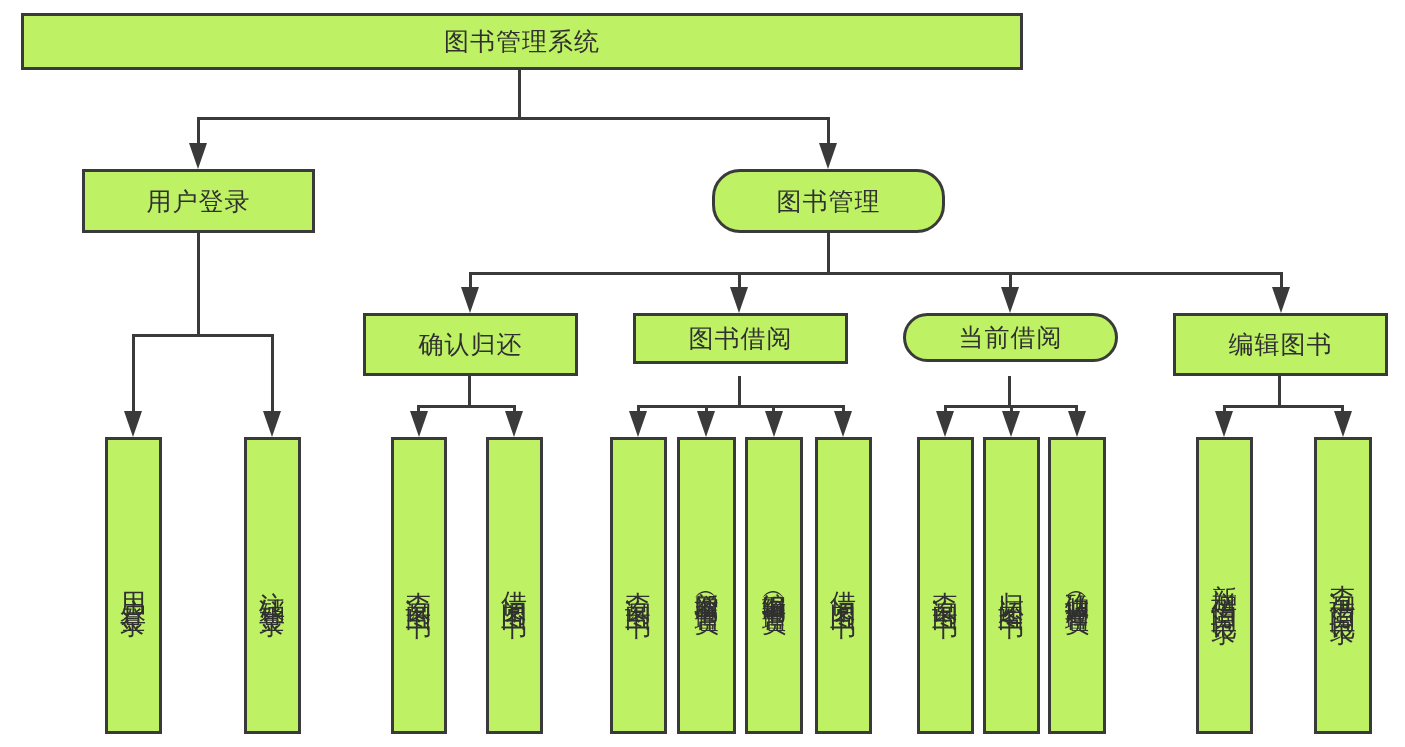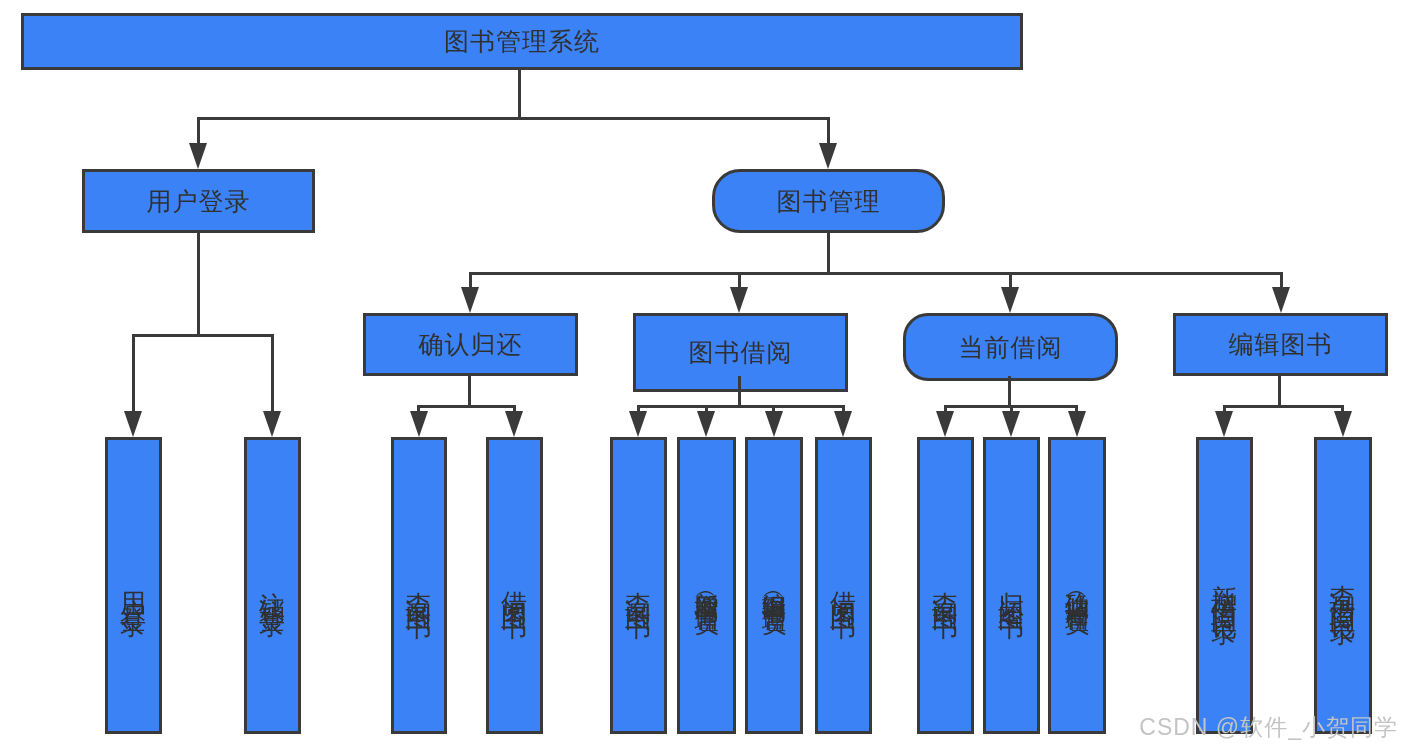--- a/index.html
+++ b/index.html
@@ -13,21 +13,21 @@
   }
   #canvas {
     position: relative;
     width: 1405px;
     height: 747px;
     background: #ffffff;
   }
   .box {
     position: absolute;
     border: 3px solid #3a3a3a;
-    background: #3b82f6;
+    background: #bef264;
     box-sizing: border-box;
     display: flex;
     align-items: center;
     justify-content: center;
     color: #303030;
   }
   .h-label {
     font-size: 25px;
     letter-spacing: 1px;
     white-space: nowrap;
@@ -109,24 +109,24 @@
   <div class="vline" style="left:738px; top:272px; height:18px;"></div>
   <div class="ahead" style="left:730px; top:287px;"></div>
   <div class="vline" style="left:1009px; top:272px; height:18px;"></div>
   <div class="ahead" style="left:1001px; top:287px;"></div>
   <div class="vline" style="left:1280px; top:272px; height:18px;"></div>
   <div class="ahead" style="left:1272px; top:287px;"></div>
 
   <div class="box" style="left:363px; top:313px; width:215px; height:63px;">
     <span class="h-label">确认归还</span>
   </div>
-  <div class="box" style="left:633px; top:313px; width:215px; height:79px;">
+  <div class="box" style="left:633px; top:313px; width:215px; height:51px;">
     <span class="h-label">图书借阅</span>
   </div>
-  <div class="box" style="left:903px; top:313px; width:215px; height:68px;border-radius:25px;">
+  <div class="box" style="left:903px; top:313px; width:215px; height:49px;border-radius:25px;">
     <span class="h-label">当前借阅</span>
   </div>
   <div class="box" style="left:1173px; top:313px; width:215px; height:63px;">
     <span class="h-label">编辑图书</span>
   </div>
 
   <div class="vline" style="left:468px; top:376px; height:32px;"></div>
   <div class="hline" style="left:417px; top:405px; width:99px;"></div>
   <div class="vline" style="left:417px; top:405px; height:10px;"></div>
   <div class="ahead" style="left:410px; top:411px;"></div>
@@ -197,15 +197,14 @@
     <span class="v-label tight">确认归还（管理员）</span>
   </div>
 
   <div class="box leaf" style="left:1196px; top:437px; width:57px; height:297px;">
     <span class="v-label">新增借阅记录</span>
   </div>
   <div class="box leaf" style="left:1314px; top:437px; width:58px; height:297px;">
     <span class="v-label">查询借阅记录</span>
   </div>
 
-  <div class="watermark">CSDN @软件_小贺同学</div>
 
 </div>
 
 </body></html>

